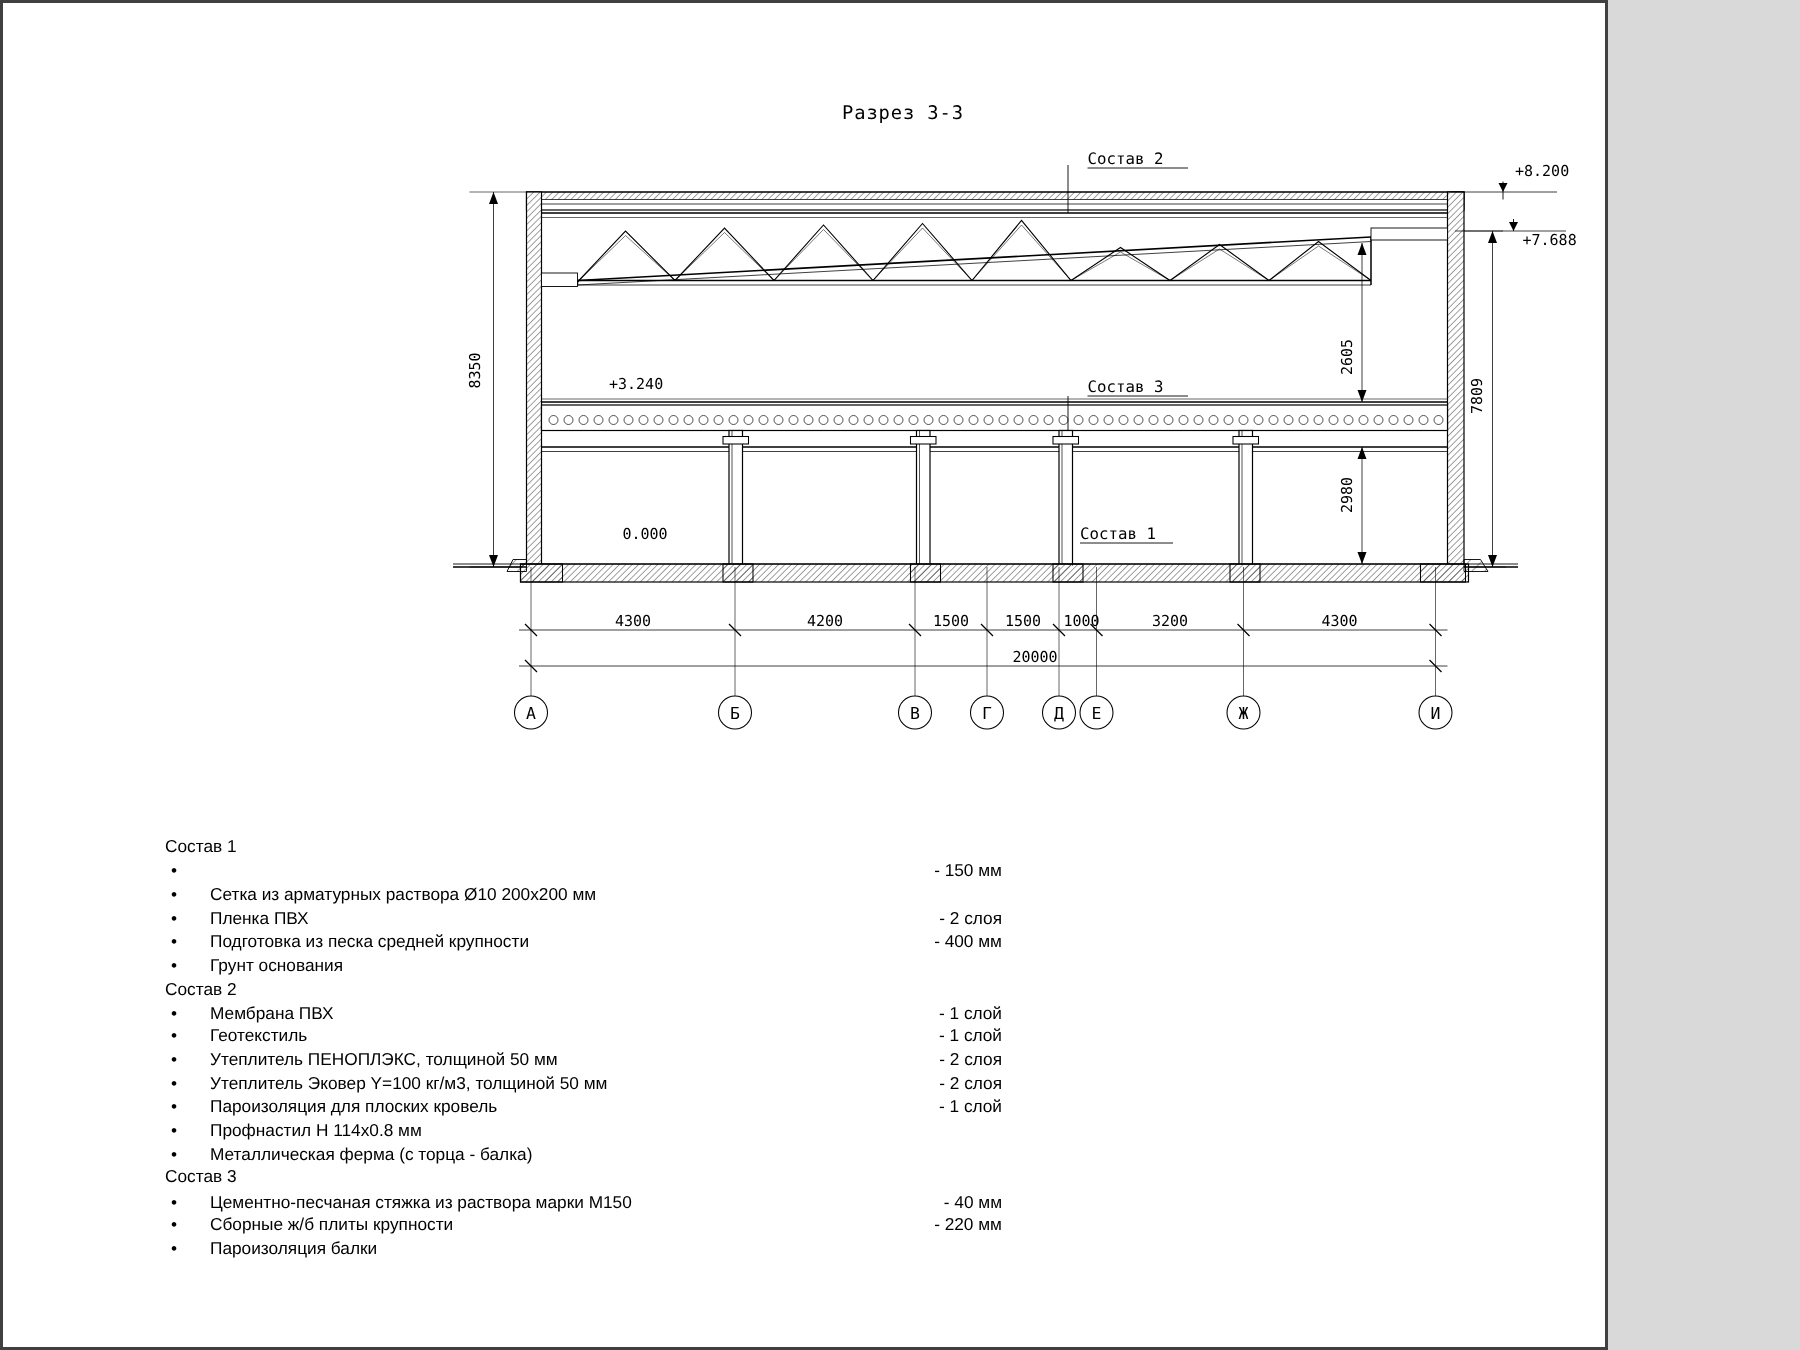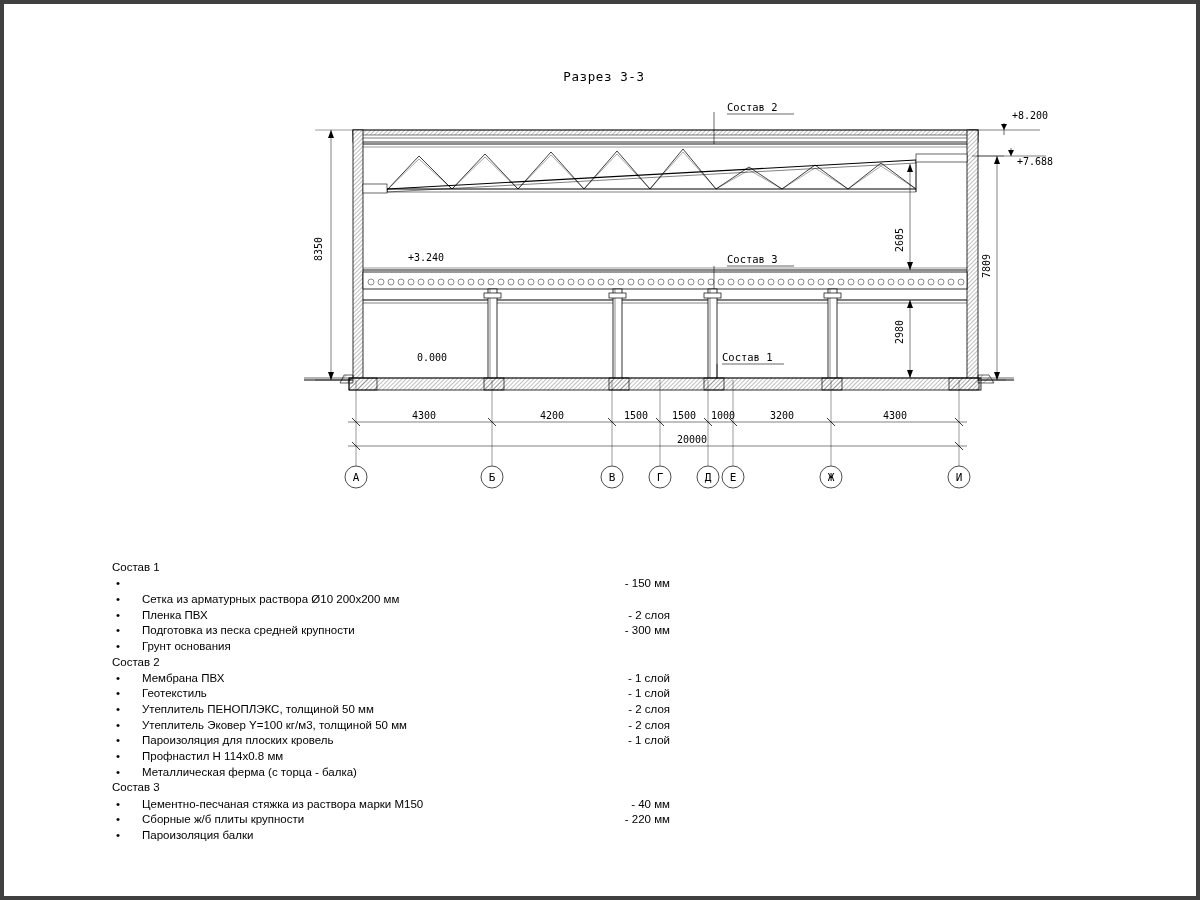--- a/index.html
+++ b/index.html
@@ -5,25 +5,25 @@
   html, body {
     margin: 0;
     padding: 0;
     background: #d9d9d9;
   }
   body {
     font-family: "Liberation Sans", sans-serif;
   }
   #page {
     position: relative;
-    width: 1200px;
+    width: 1072px;
     height: 900px;
     background: #ffffff;
     overflow: hidden;
-    border: 4px solid #404040;
+    border: 2px solid #404040;
     box-sizing: border-box;
   }
   .svg-layer {
     position: absolute;
     left: 0;
     top: 0;
     width: 1200px;
     height: 900px;
   }
   .spec-block {
@@ -348,21 +348,21 @@
         <span class="spec-val"></span>
       </div>
       <div class="spec-row">
         <span class="bullet">•</span>
         <span class="spec-name">Пленка ПВХ</span>
         <span class="spec-val">- 2 слоя</span>
       </div>
       <div class="spec-row">
         <span class="bullet">•</span>
         <span class="spec-name">Подготовка из песка средней крупности</span>
-        <span class="spec-val">- 300 мм</span>
+        <span class="spec-val">- 400 мм</span>
       </div>
       <div class="spec-row">
         <span class="bullet">•</span>
         <span class="spec-name">Грунт основания</span>
         <span class="spec-val"></span>
       </div>
     </div>
 
     <div>
       <div class="spec-title">Состав 2</div>

